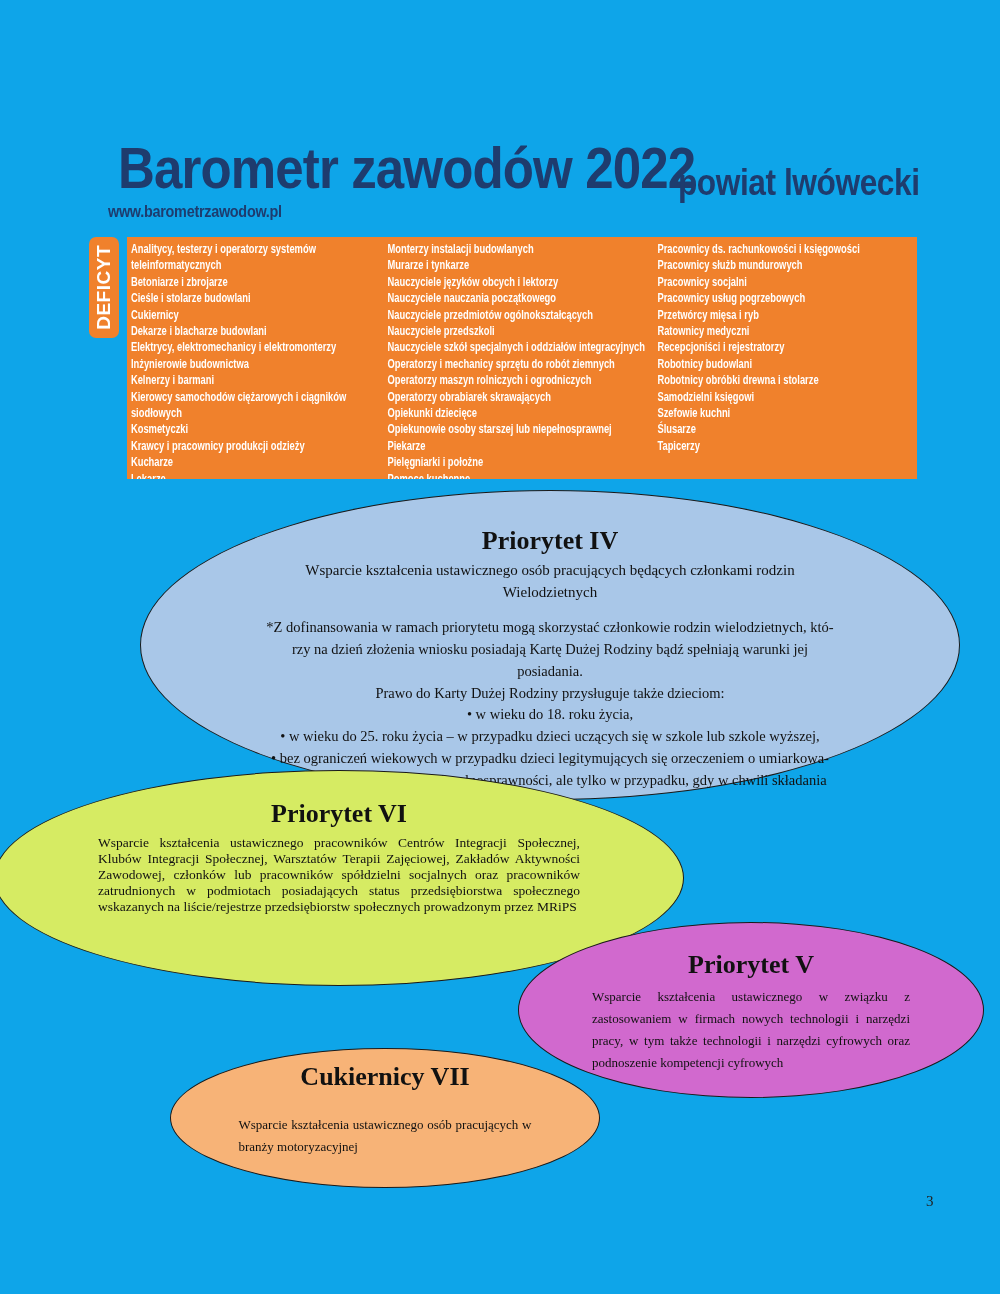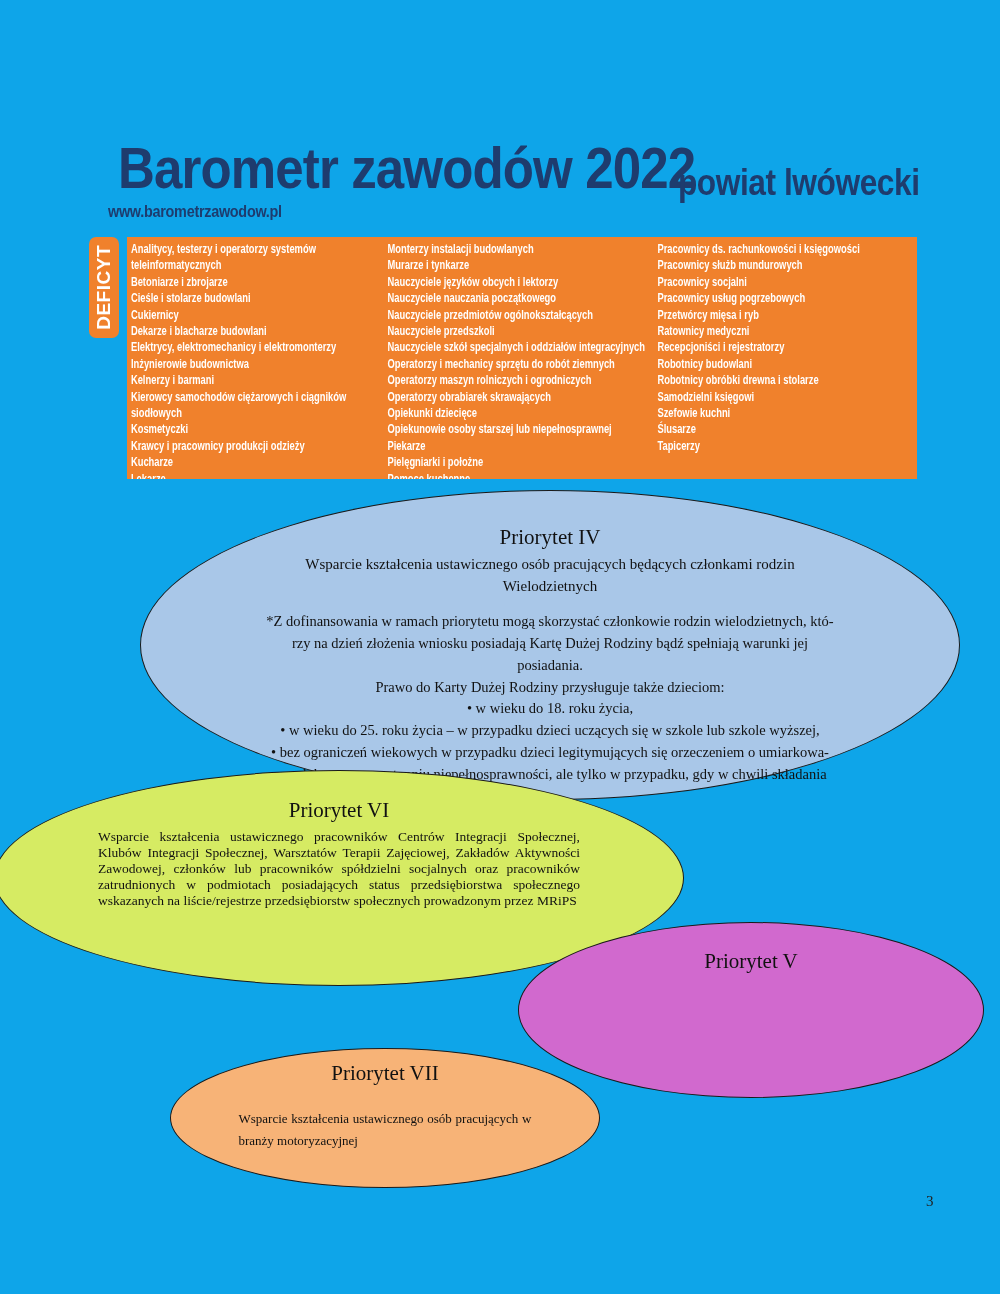--- a/index.html
+++ b/index.html
@@ -68,21 +68,21 @@
   .deficit-col.c3{width:322px;}
   
   .ellipse{
     position:absolute;border-radius:50%;
     border:1.5px solid #1a1a1a;
     box-sizing:border-box;
     text-align:center;
   }
   .ellipse h2{
     margin:0;font-family:"Liberation Serif", serif;
-    font-weight:400;font-size:21px;line-height:1.2;color:#111111;
+    font-weight:700;font-size:26px;line-height:1.2;color:#111111;
   }
   .ellipse .body{
     font-family:Liberation Serif, serif;color:#111111;
   }
   .e-p4{left:140px;top:490px;width:820px;height:310px;z-index:1;padding-top:34px;}
   .e-p4 .subtitle{
     margin:3px auto 0;max-width:600px;
     font-size:15px;line-height:22px;white-space:pre-line;
   }
   .e-p4 .body{
@@ -192,22 +192,23 @@
 nym lub znacznym stopniu niepełnosprawności, ale tylko w przypadku, gdy w chwili składania</div>
   </section>
 
   <section class="ellipse e-p6" style="background: rgb(214, 235, 99);">
     <h2>Priorytet VI</h2>
     <div class="body">Wsparcie kształcenia ustawicznego pracowników Centrów Integracji Społecznej, Klubów Integracji Społecznej, Warsztatów Terapii Zajęciowej, Zakładów Aktywności Zawodowej, członków lub pracowników spółdzielni socjalnych oraz pracowników zatrudnionych w podmiotach posiadających status przedsiębiorstwa społecznego wskazanych na liście/rejestrze przedsiębiorstw społecznych prowadzonym przez MRiPS</div>
   </section>
 
   <section class="ellipse e-p5" style="background: rgb(209, 105, 206);">
     <h2>Priorytet V</h2>
+    <div class="body">Wsparcie kształcenia ustawicznego w związku z zastosowaniem w firmach nowych technologii i narzędzi pracy, w tym także technologii i narzędzi cyfrowych oraz podnoszenie kompetencji cyfrowych</div>
   </section>
 
   <section class="ellipse e-p7" style="background: rgb(247, 179, 119);">
-    <h2>Priorytet VII</h2>
+    <h2>Cukiernicy VII</h2>
     <div class="body">Wsparcie kształcenia ustawicznego osób pracujących w branży motoryzacyjnej</div>
   </section>
 
   <div class="page-number">3</div>
 
 </div>
 
 </body></html>

